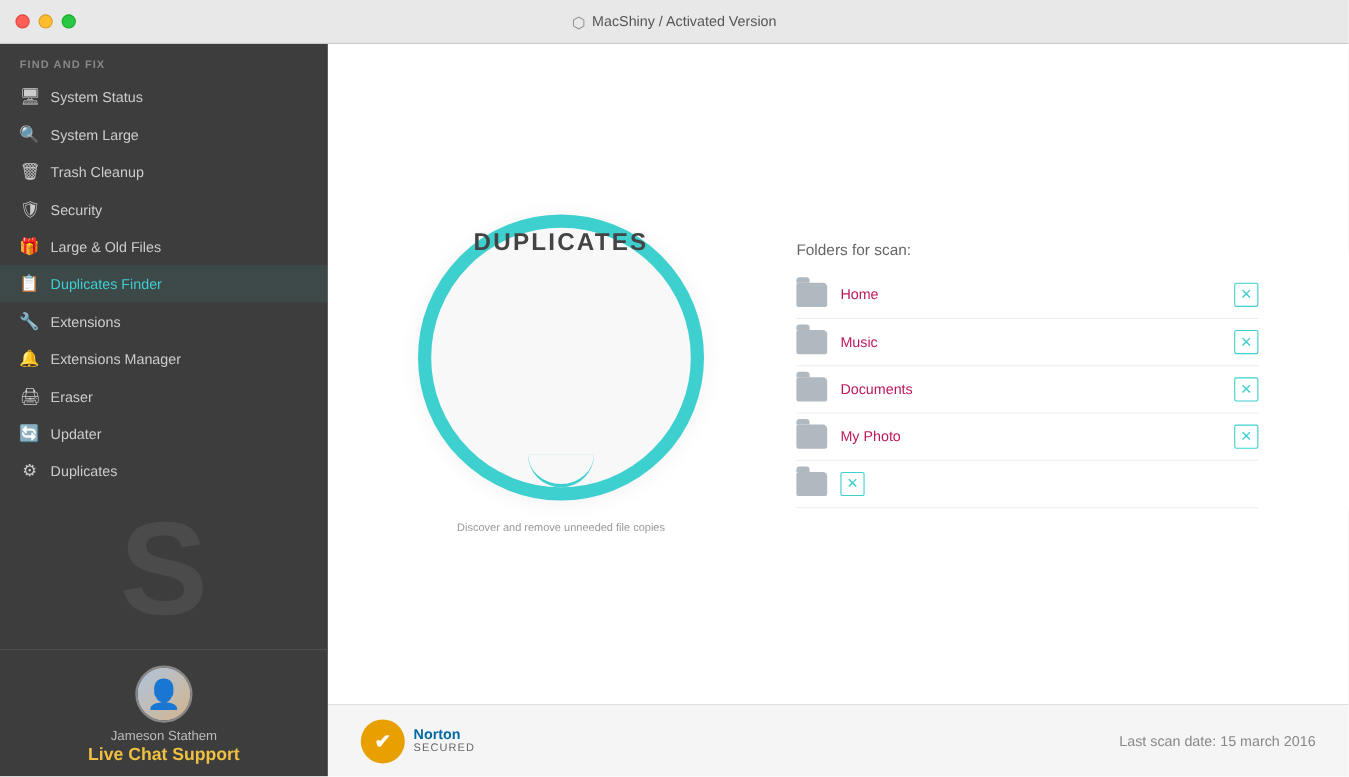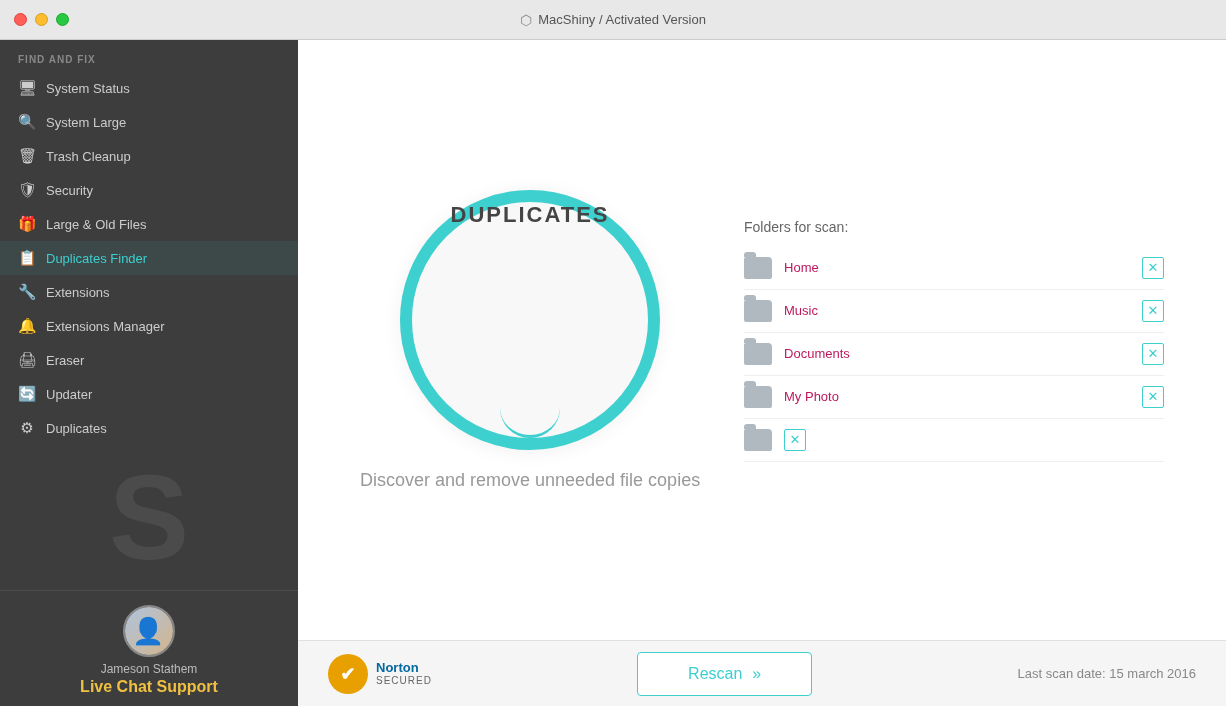--- a/index.html
+++ b/index.html
@@ -152,21 +152,21 @@
       color: #444;
       letter-spacing: 2px;
     }
     .circle-smile {
       margin-top: 18px;
       width: 60px; height: 30px;
       border-bottom: 3px solid #3ecfcf;
       border-radius: 0 0 40px 40px;
     }
     .circle-description {
-      font-size: 18px;
+      font-size: 10px;
       color: #999;
       text-align: center;
     }
 
     
     .folders-panel {
       flex: 1;
       display: flex;
       flex-direction: column;
       gap: 0;
@@ -393,21 +393,17 @@
 
     <div class="bottom-bar">
       <div class="norton-badge">
         <div class="norton-shield">✔</div>
         <div class="norton-text">
           <div class="norton-brand">Norton</div>
           <div class="norton-secured">SECURED</div>
         </div>
       </div>
 
-      <button class="rescan-btn">
-        <span>Rescan</span>
-        <span class="rescan-arrow">»</span>
-      </button>
 
       <div class="last-scan">Last scan date: 15 march 2016</div>
     </div>
   </div>
 </div>
 
 </body></html>

